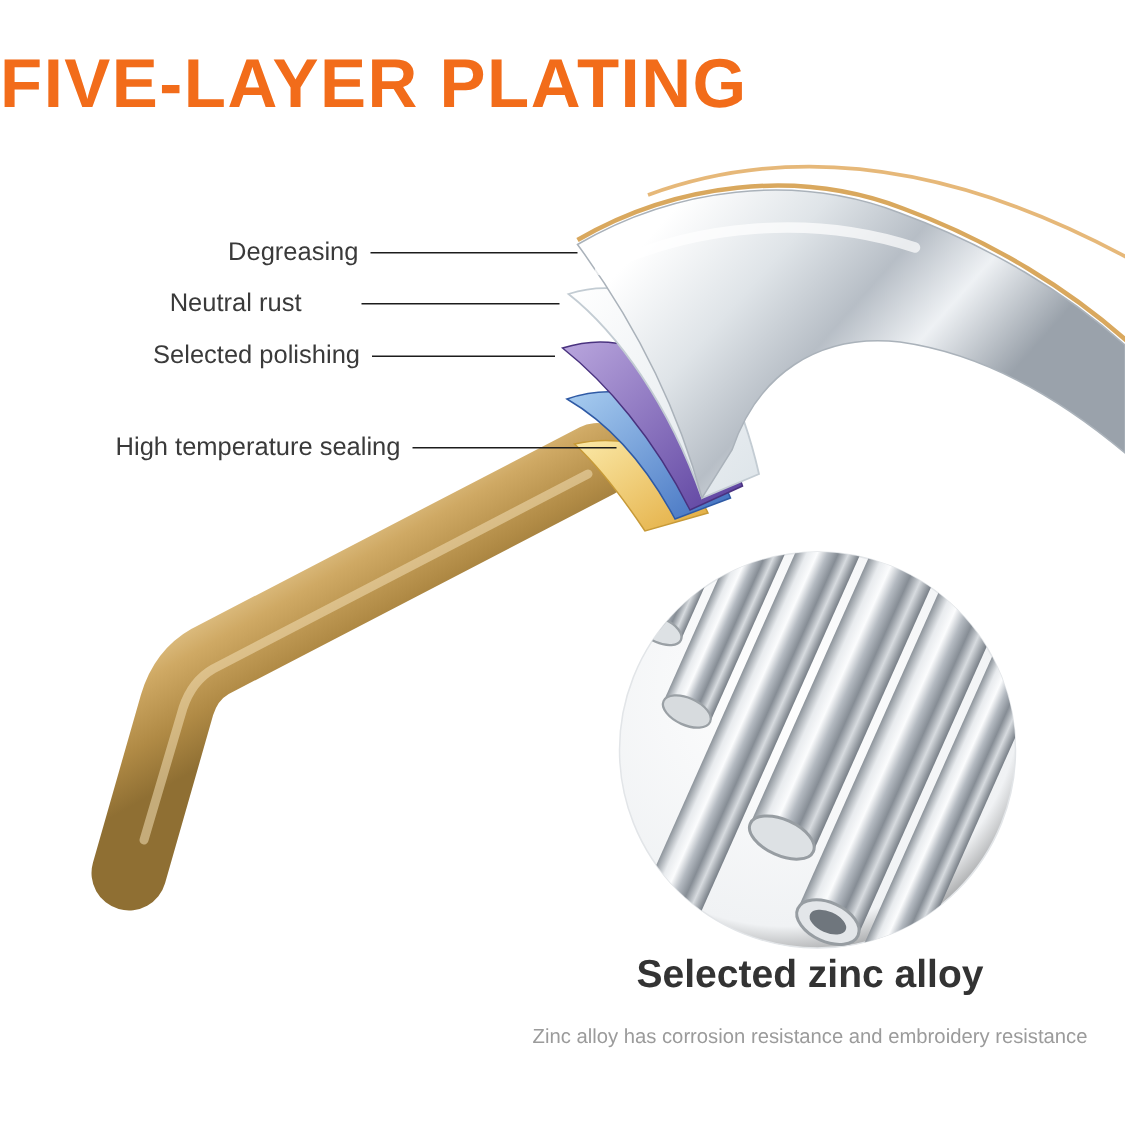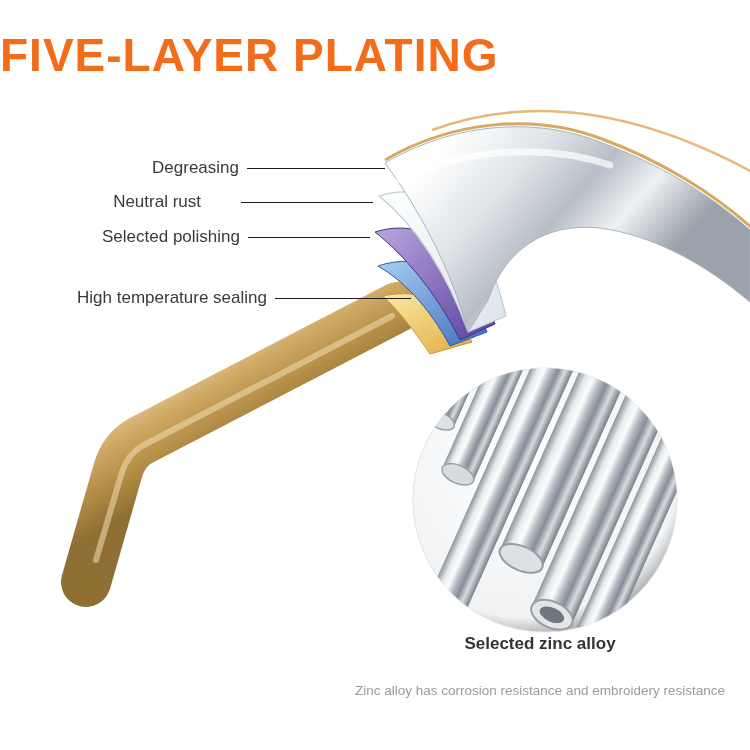--- a/index.html
+++ b/index.html
@@ -22,21 +22,21 @@
   .label-row .callout-line{
     height:0;border-top:1.6px solid #1c1c1c;flex:none;
   }
   .row1{top:157px;width:385px;} .row1 .callout-line{width:138px;}
   .row2{top:191px;width:373px;gap:40px;} .row2 .callout-line{width:132px;}
   .row3{top:226px;width:370px;} .row3 .callout-line{width:122px;}
   .row4{top:258px;width:377px;} .row4 .callout-line{width:130px;}
   .row5{top:287px;width:383px;margin-left:28px;} .row5 .callout-line{width:136px;}
   .inset-caption{
     position:absolute;left:540px;top:634px;transform:translateX(-50%);
-    font-size:17px;font-weight:bold;color:#333;white-space:nowrap;
+    font-size:26px;font-weight:bold;color:#333;white-space:nowrap;
   }
   .inset-subcaption{
     position:absolute;left:540px;top:652px;transform:translateX(-50%);
     font-size:13.5px;color:#9b9b9b;white-space:nowrap;margin-top:31px;
   }
 </style>
 </head>
 <body>
 
 <div id="stage">

